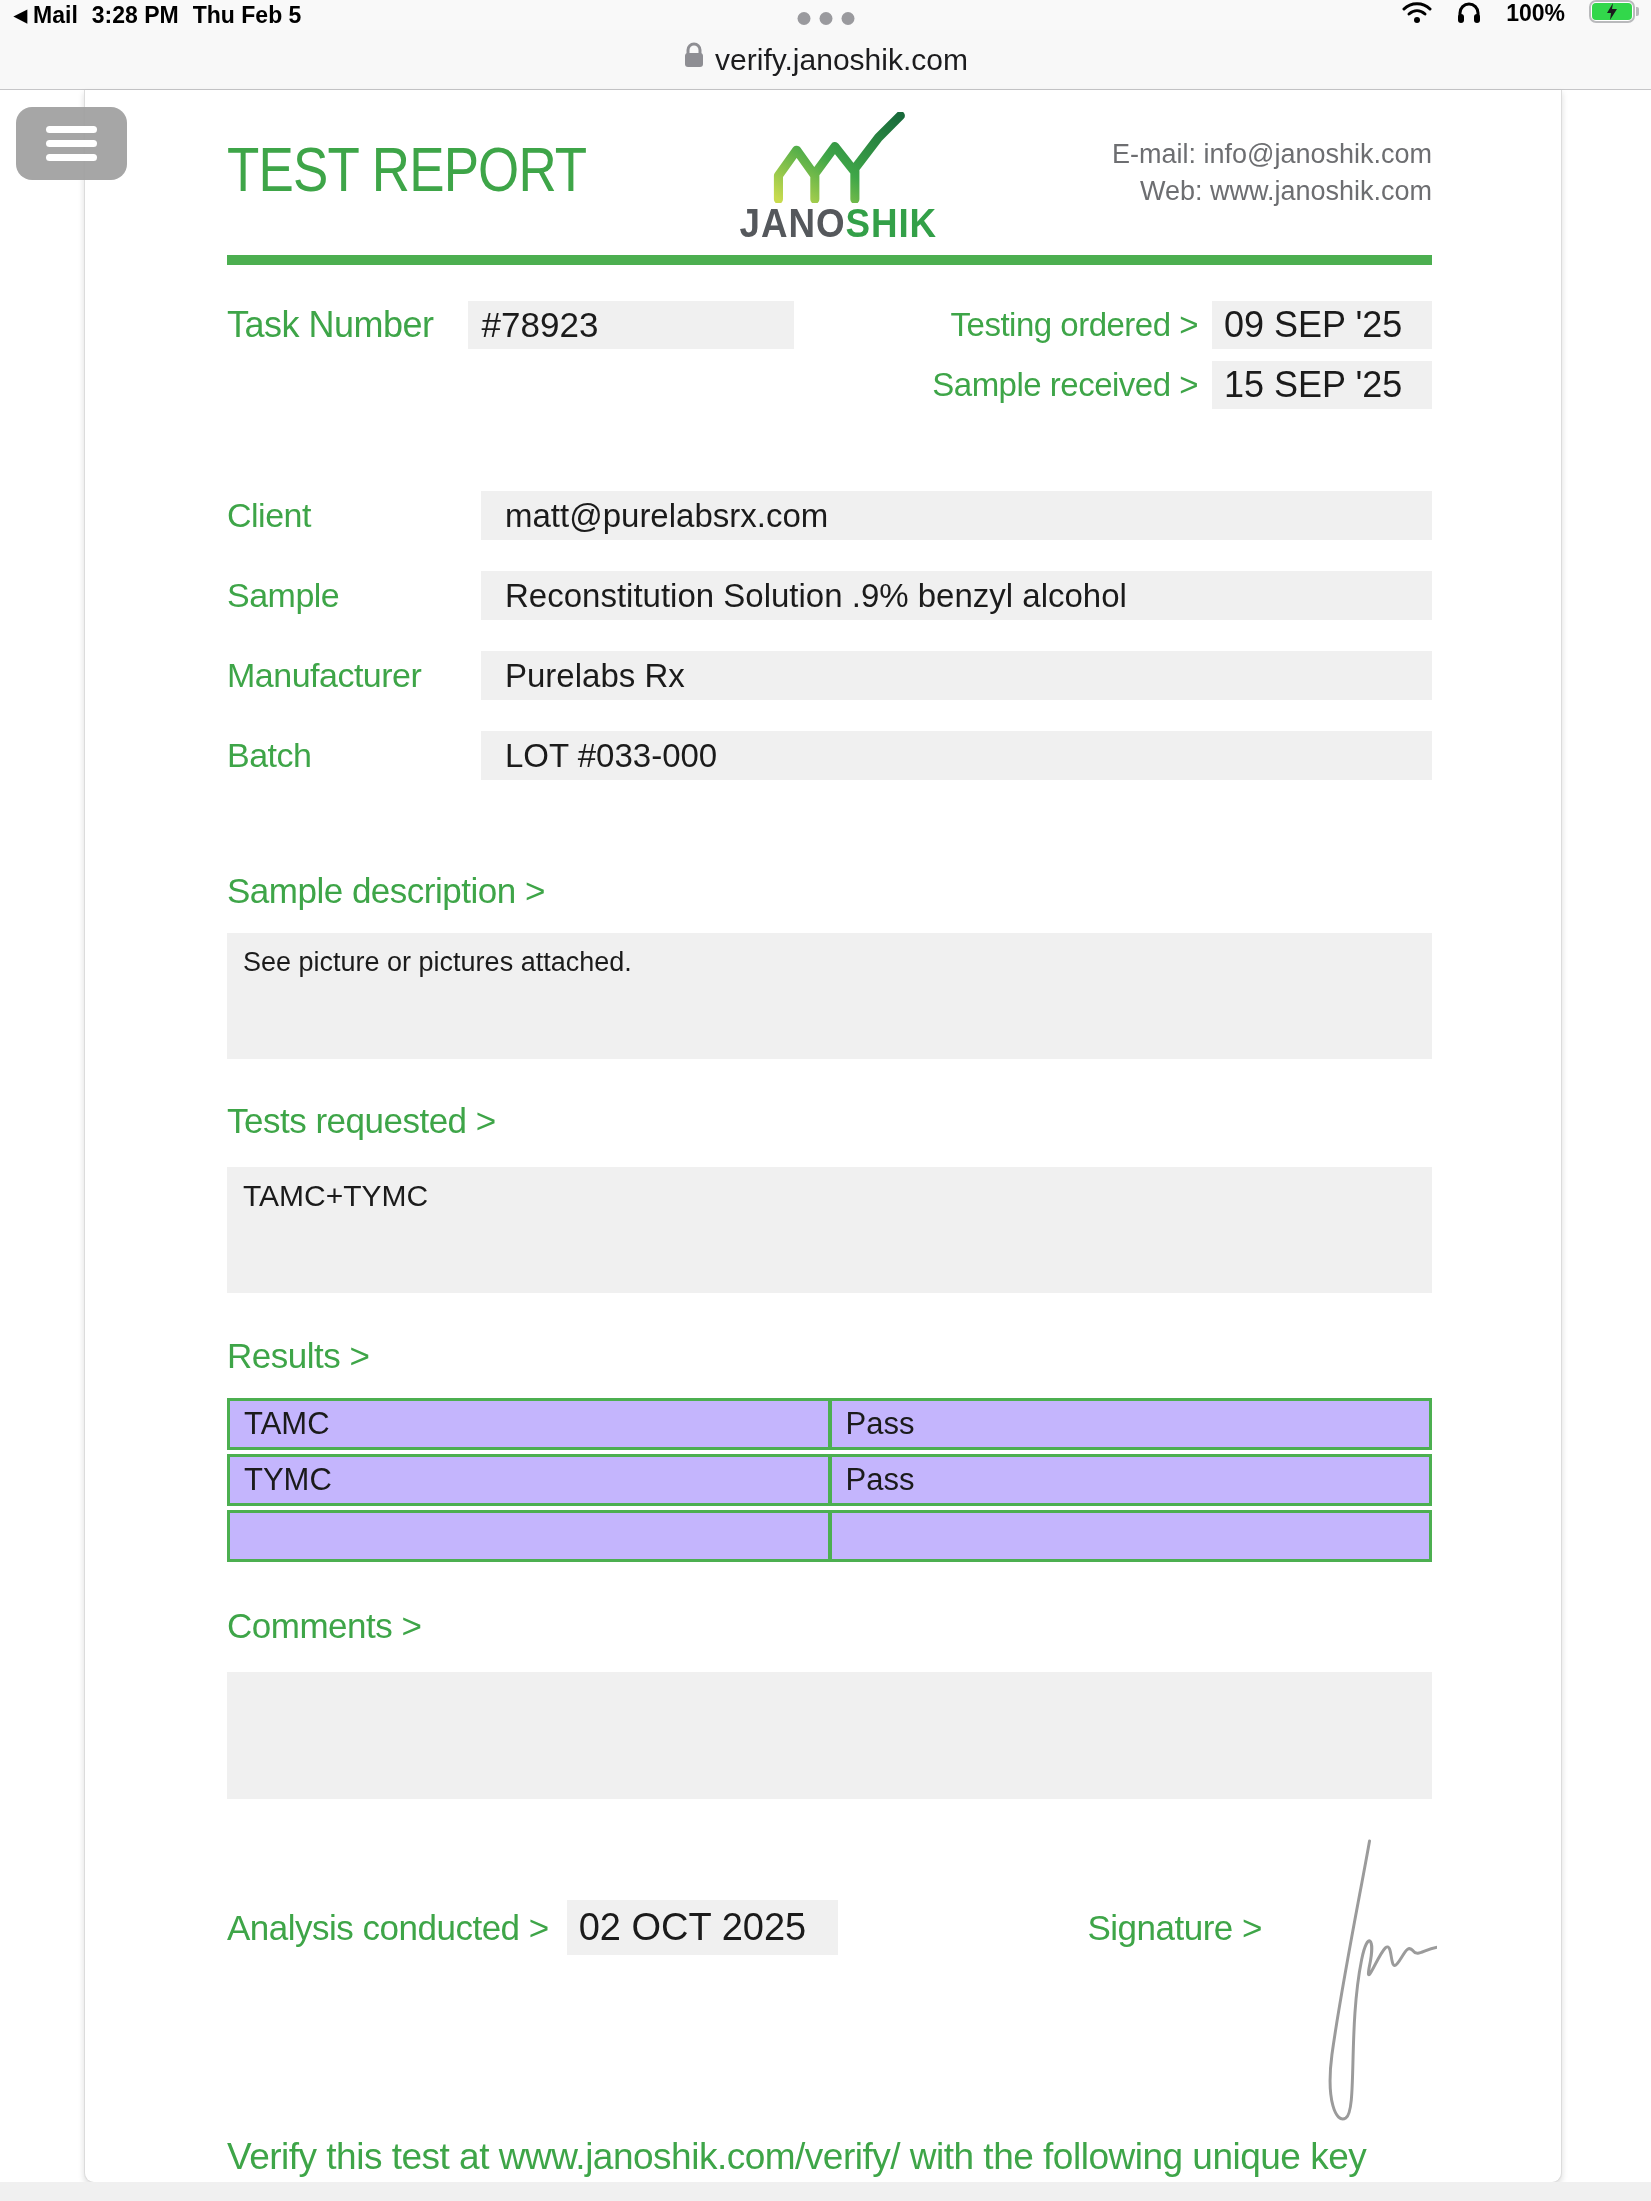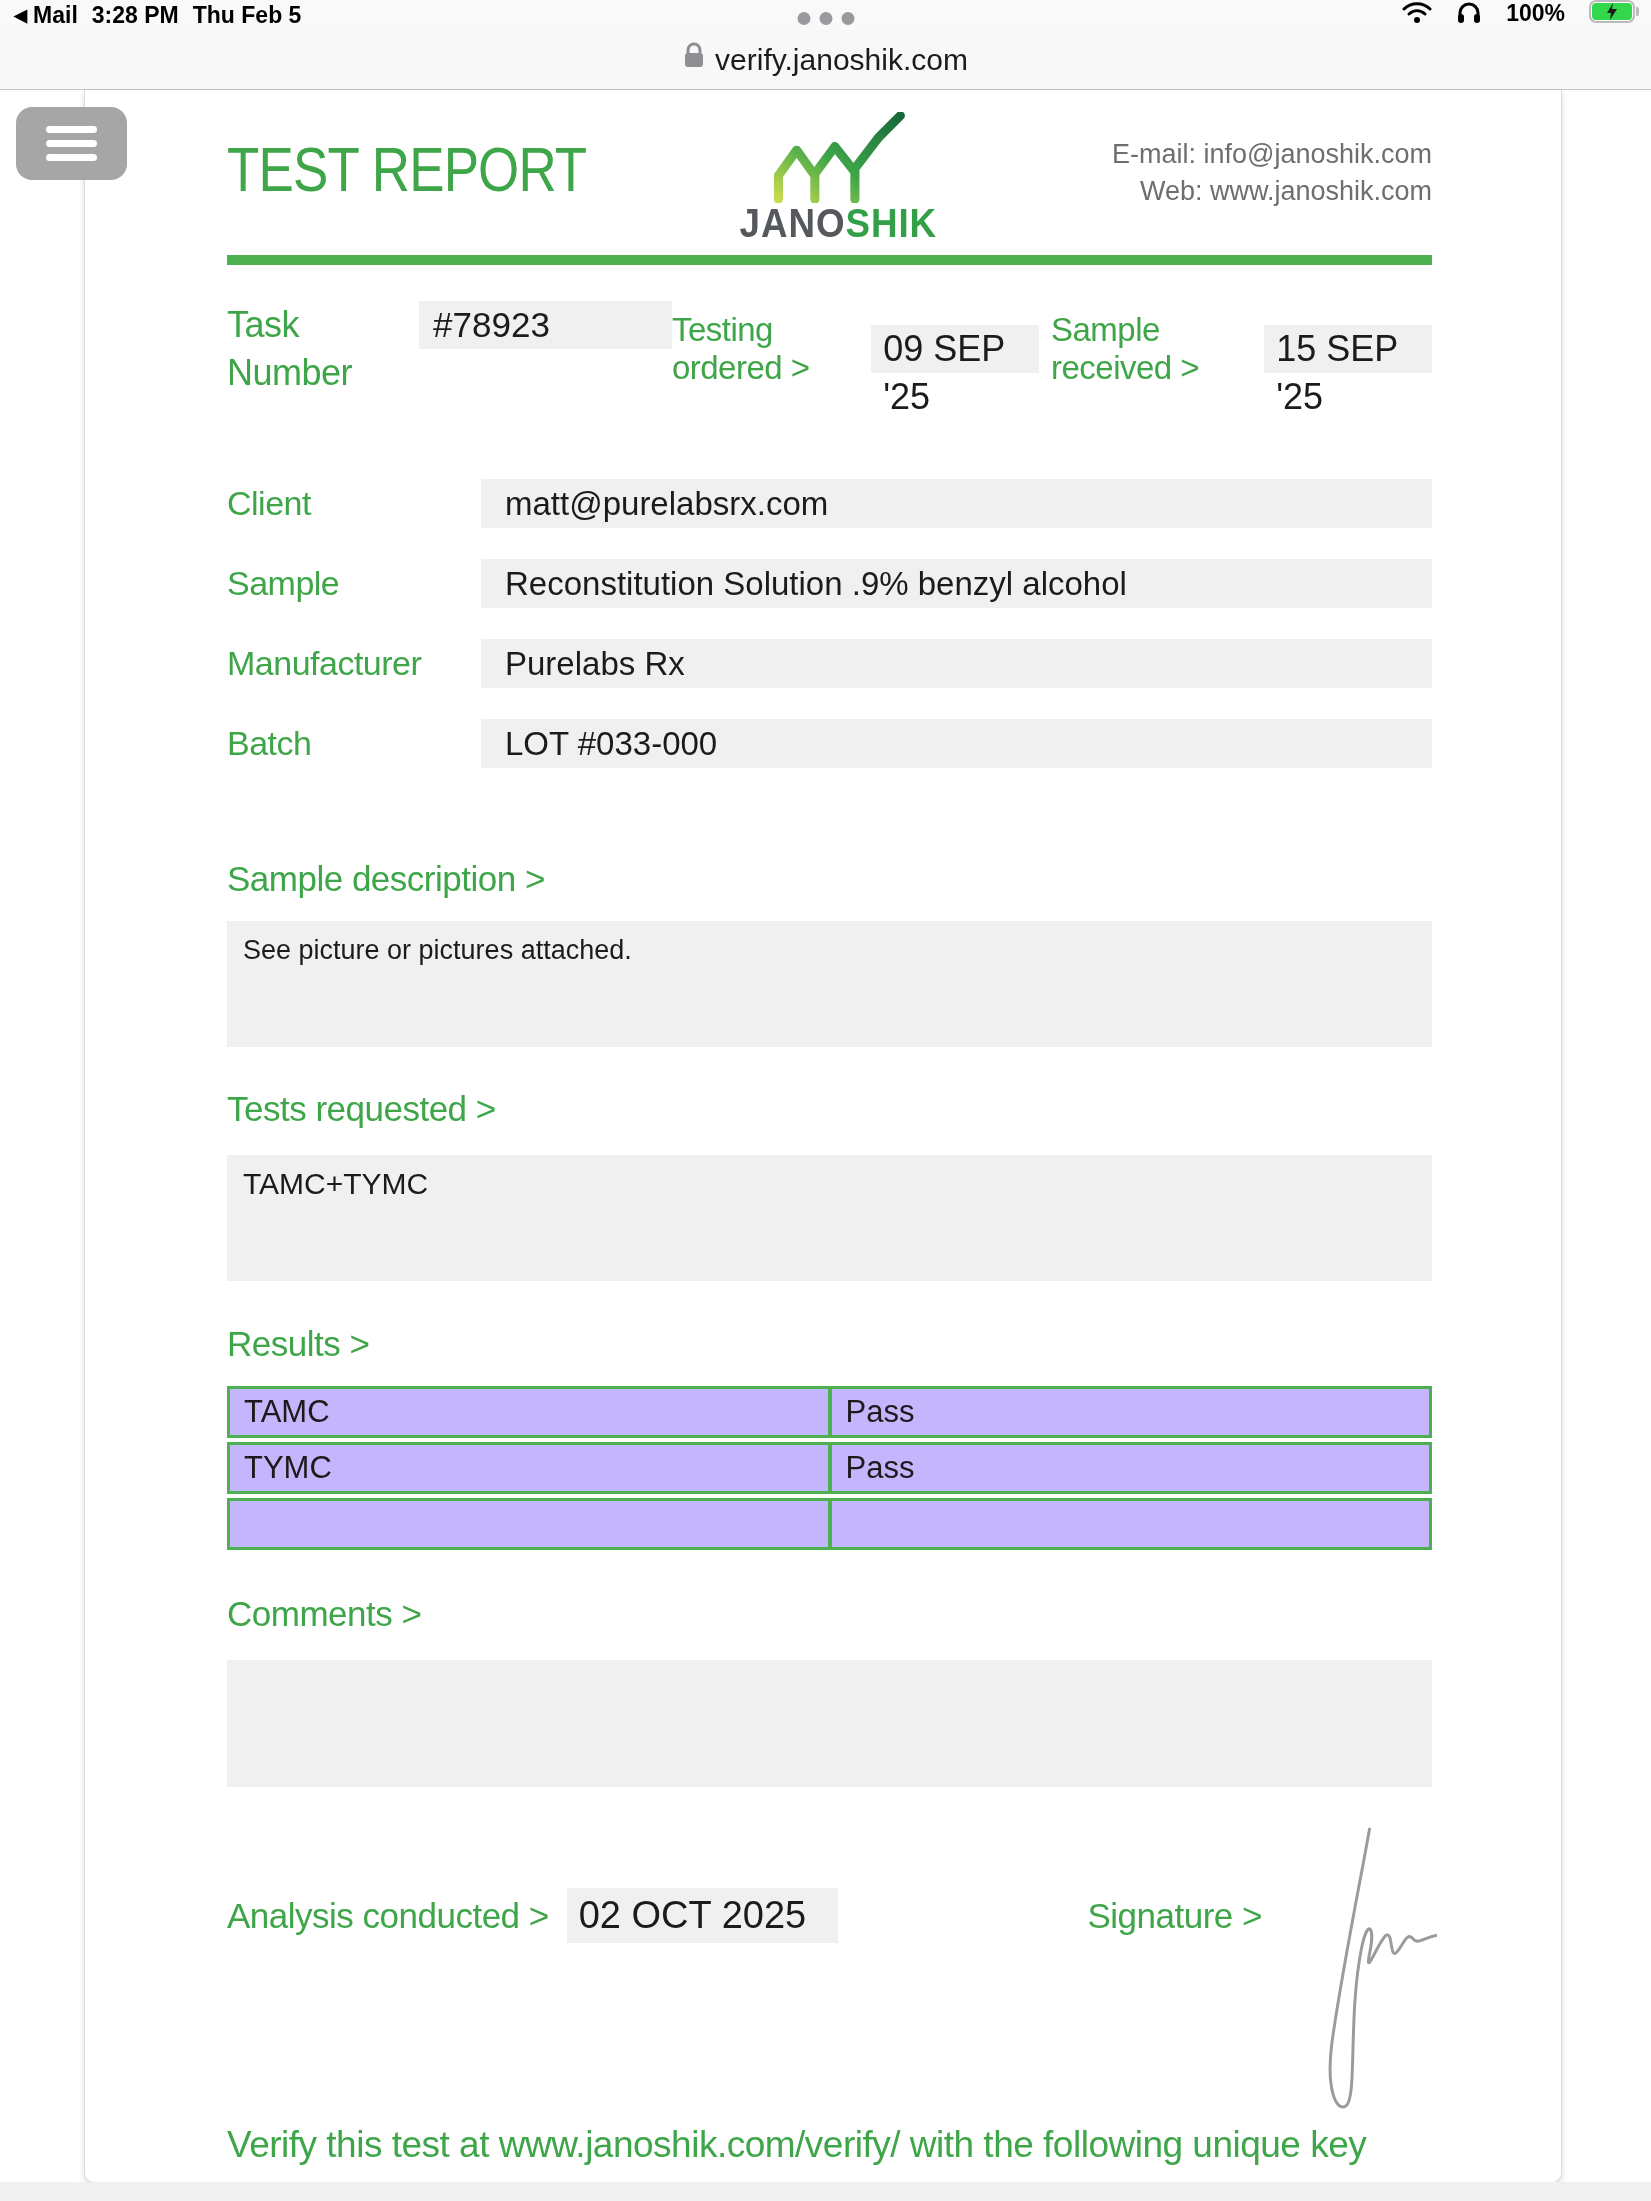--- a/index.html
+++ b/index.html
@@ -59,21 +59,21 @@
   .logo-shik{color:#33a048;}
   .contact{margin-left:auto;text-align:right;margin-top:24px;font-size:27px;line-height:37px;color:var(--muted);}
   .rule{height:10px;background:var(--tableBorder);margin-top:8px;}
   
   .green{color:var(--accent);}
   .gbox{background:var(--boxBg);color:#1b1b1b;}
   
   .task-section{display:flex;margin-top:36px;}
   .task-label{font-size:36px;line-height:48px;letter-spacing:-0.5px;}
   .task-box{margin-left:34px;width:312px;height:48px;font-size:35px;line-height:48px;padding-left:14px;}
-  .dates{margin-left:auto;display:flex;flex-direction:row;gap:12px;}
+  .dates{margin-left:auto;display:flex;flex-direction:column;gap:12px;}
   .date-row{display:flex;align-items:center;justify-content:flex-end;}
   .date-label{font-size:33px;margin-right:14px;letter-spacing:-0.5px;}
   .date-box{width:208px;height:48px;font-size:36px;line-height:48px;padding-left:12px;}
   
   .fields{margin-top:82px;}
   .field-row{display:flex;margin-bottom:31px;height:49px;}
   .field-label{width:254px;font-size:34px;line-height:49px;letter-spacing:-0.5px;flex:none;}
   .field-value{flex:1;font-size:33px;line-height:49px;padding-left:24px;}
   
   .section-heading{font-size:35px;line-height:40px;letter-spacing:-0.5px;}

